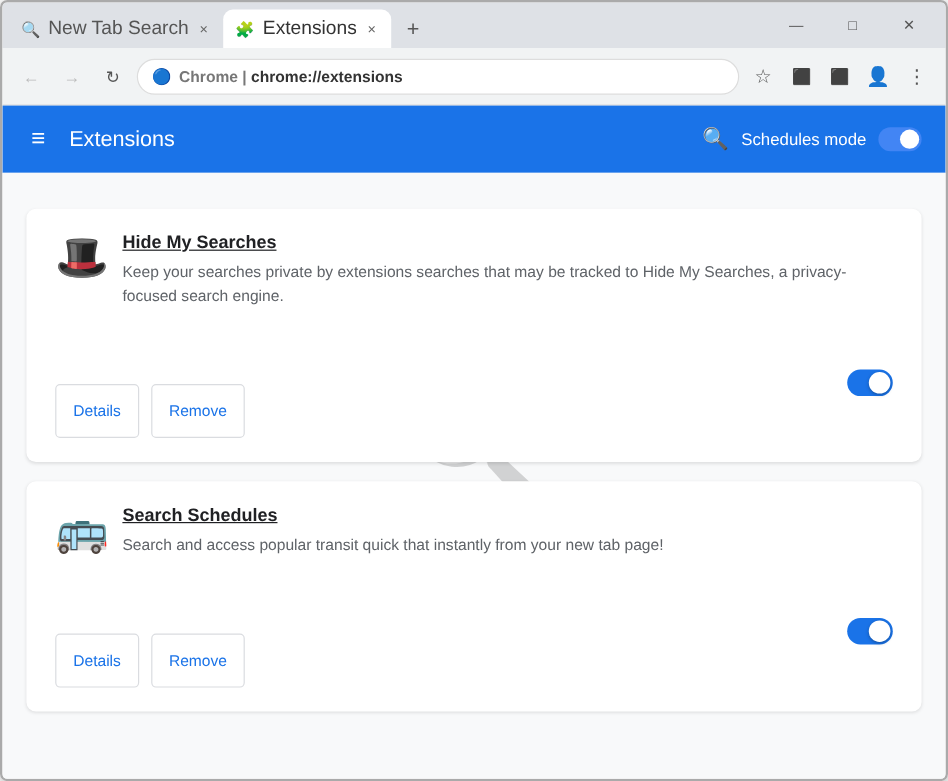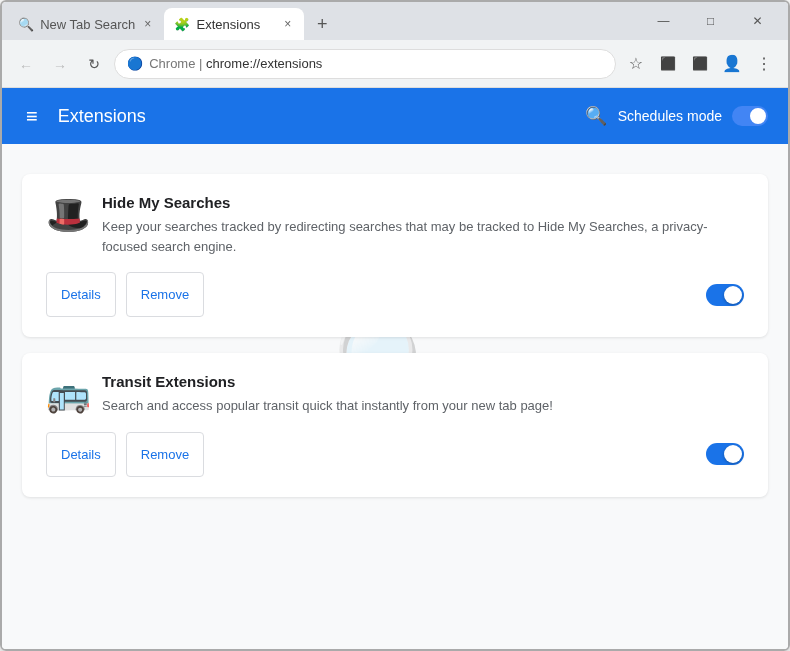--- a/index.html
+++ b/index.html
@@ -53,21 +53,22 @@
     .tab .tab-icon {
       font-size: 13px;
       flex-shrink: 0;
     }
 
     .tab .tab-title {
       flex: 1;
       white-space: nowrap;
       overflow: hidden;
       text-overflow: ellipsis;
-      font-size: 13px;
+      font-size: 16px;
+      text-align: right;
     }
 
     .tab .close-btn {
       font-size: 12px;
       color: #666;
       cursor: pointer;
       padding: 2px 3px;
       border-radius: 50%;
       flex-shrink: 0;
     }
@@ -144,20 +145,21 @@
 
     .url-icon {
       font-size: 13px;
       color: #555;
     }
 
     .url-text {
       font-size: 13px;
       color: #333;
       flex: 1;
+      font-weight: bold;
     }
 
     .toolbar-icons {
       display: flex;
       align-items: center;
       gap: 4px;
     }
 
     .toolbar-icon-btn {
       width: 28px;
@@ -297,20 +299,21 @@
       text-align: center;
     }
 
     .ext-info { flex: 1; }
 
     .ext-name {
       font-size: 15px;
       font-weight: 600;
       color: #202124;
       margin-bottom: 6px;
+      text-decoration: underline;
     }
 
     .ext-desc {
       font-size: 13px;
       color: #5f6368;
       line-height: 1.5;
     }
 
     .ext-card-footer {
       display: flex;
@@ -320,20 +323,21 @@
 
     .ext-btn {
       border: 1px solid #dadce0;
       background: white;
       border-radius: 4px;
       padding: 14px 14px;
       font-size: 13px;
       color: #1a73e8;
       cursor: pointer;
       font-weight: 500;
+      margin-top: 48px;
     }
 
     .ext-toggle {
       margin-left: auto;
       width: 38px;
       height: 22px;
       background: #1a73e8;
       border-radius: 11px;
       position: relative;
       cursor: pointer;
@@ -418,35 +422,35 @@
     <div class="watermark">
       <div class="watermark-icon">🔍</div>
       <div class="watermark-text" style="font-size:52px; letter-spacing:2px;">fish.com</div>
     </div>
 
     <div class="ext-card">
       <div class="ext-card-header">
         <div class="ext-icon">🎩</div>
         <div class="ext-info">
           <div class="ext-name">Hide My Searches</div>
-          <div class="ext-desc">Keep your searches tracked by redirecting searches that may be tracked to Hide My Searches, a privacy-focused search engine.</div>
+          <div class="ext-desc">Keep your searches private by extensions searches that may be tracked to Hide My Searches, a privacy-focused search engine.</div>
         </div>
       </div>
       <div class="ext-card-footer">
         <button class="ext-btn">Details</button>
         <button class="ext-btn">Remove</button>
         <div class="ext-toggle"></div>
       </div>
     </div>
 
     <div class="ext-card">
       <div class="ext-card-header">
         <div class="ext-icon">🚌</div>
         <div class="ext-info">
-          <div class="ext-name">Transit Extensions</div>
+          <div class="ext-name">Search Schedules</div>
           <div class="ext-desc">Search and access popular transit quick that instantly from your new tab page!</div>
         </div>
       </div>
       <div class="ext-card-footer">
         <button class="ext-btn">Details</button>
         <button class="ext-btn">Remove</button>
         <div class="ext-toggle"></div>
       </div>
     </div>
   </div>

